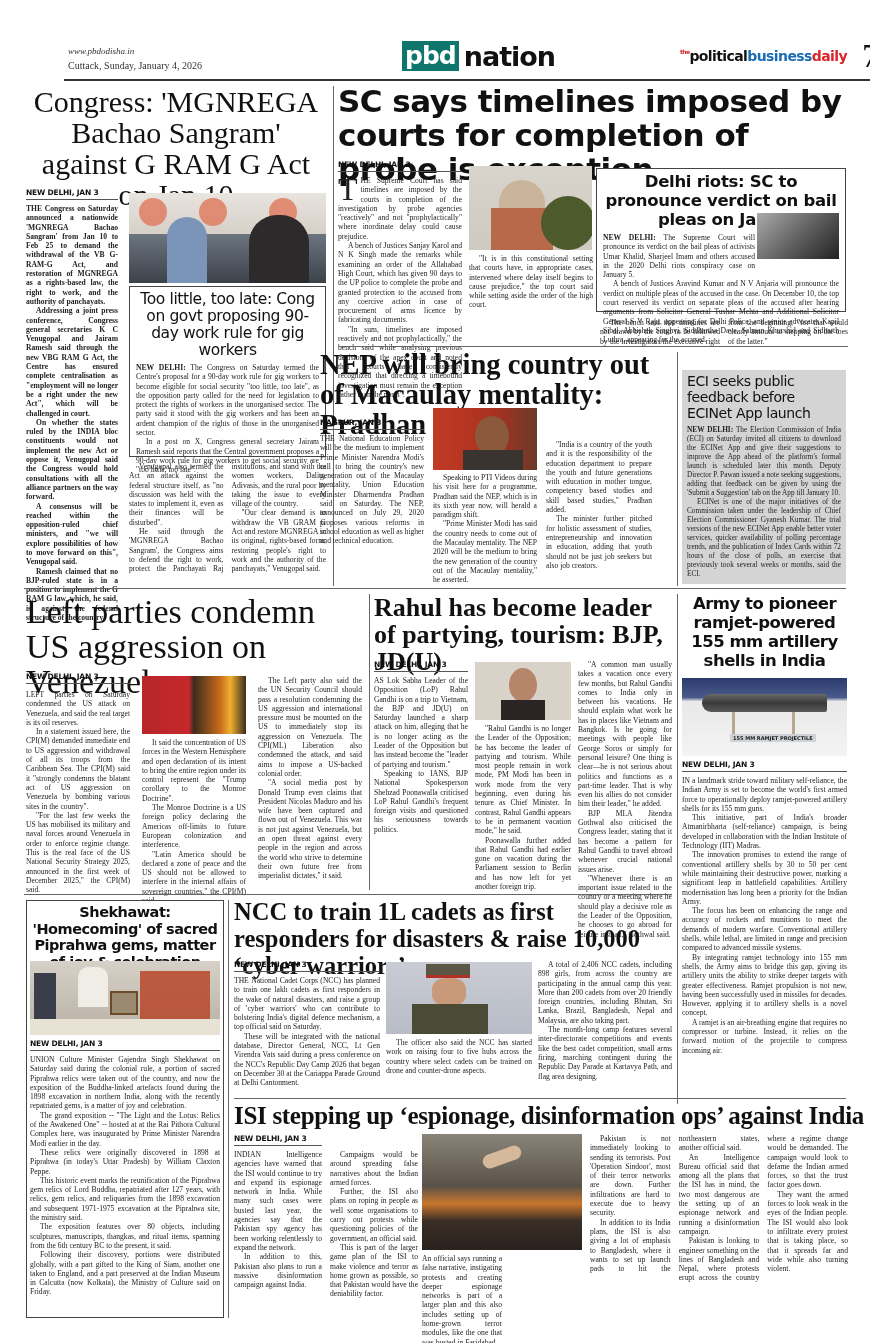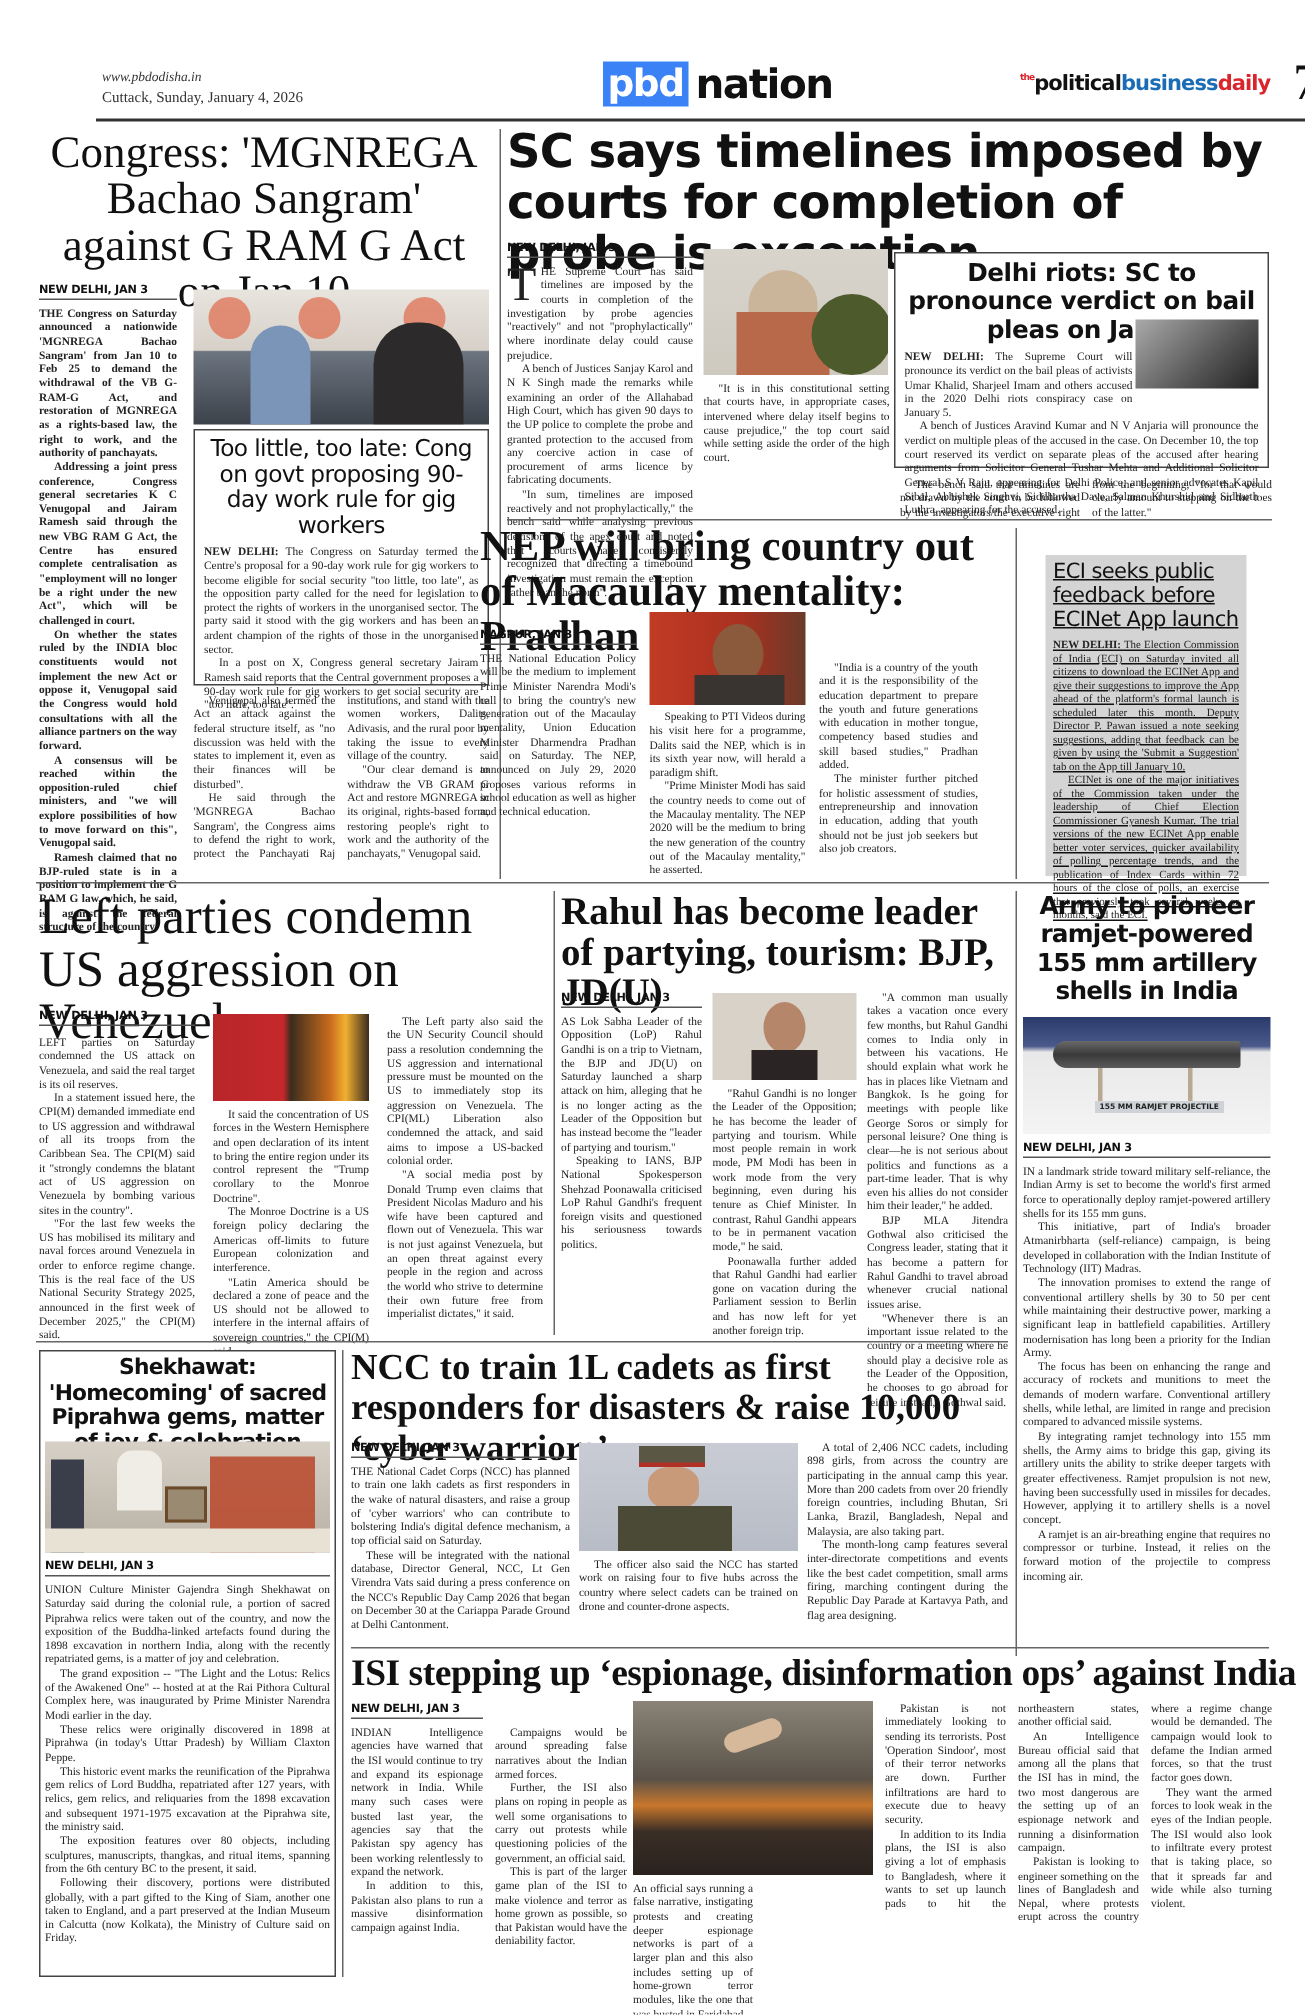--- a/index.html
+++ b/index.html
@@ -19,21 +19,21 @@
 .dropcap{float:left;font-size:32px;line-height:26px;margin-right:3px;font-family:"Liberation Serif",serif}
 .kicker{font-weight:bold}
 </style>
 </head>
 <body>
 
 <div class="abs" style="left:0;top:0;width:870px;height:80px;margin-left:40px;">
   <div class="abs" style="left:28px;top:46px;font-size:9px;font-style:italic;color:#333;">www.pbdodisha.in</div>
   <div class="abs" style="left:28px;top:60px;font-size:10px;color:#333;">Cuttack, Sunday, January 4, 2026</div>
   <div class="abs" style="left:362px;top:40px;height:32px;display:flex;align-items:center;">
-    <span style="background:#3b82f6;color:#fff;font-family:'DejaVu Sans',sans-serif;font-weight:bold;font-size:25px;padding:0 3px;line-height:30px;letter-spacing:-1px;">pbd</span>
+    <span style="background:#0f766e;color:#fff;font-family:'DejaVu Sans',sans-serif;font-weight:bold;font-size:25px;padding:0 3px;line-height:30px;letter-spacing:-1px;">pbd</span>
     <span style="font-family:'DejaVu Sans',sans-serif;font-weight:bold;font-size:27px;margin-left:5px;color:#111;letter-spacing:-1px;">nation</span>
   </div>
   <div class="abs" style="left:640px;top:48px;font-family:'DejaVu Sans',sans-serif;font-weight:bold;font-size:14px;letter-spacing:-0.6px;">
     <span style="font-size:6px;color:#d9252b;vertical-align:top;">the</span><span style="color:#111;">political</span><span style="color:#1a6db5;">business</span><span style="color:#d9252b;">daily</span>
   </div>
   <div class="abs" style="left:822px;top:36px;font-size:34px;font-family:'Liberation Serif',serif;line-height:40px;">7</div>
   <div class="rule" style="left:24px;top:79px;width:822px;height:2px;background:#333;"></div>
 </div>
 
 <div class="abs" style="left:26px;top:86px;width:305px;height:500px;">
@@ -102,31 +102,31 @@
   <h1 class="hl-serif" style="font-size:28.5px;line-height:30px;font-weight:bold;">NEP will bring country out of Macaulay mentality: Pradhan</h1>
   <div class="abs dateline" style="left:0;top:68px;width:104px;">NAGPUR, JAN 3</div>
   <div class="abs body" style="left:0;top:84px;width:104px;">
     <p class="first">THE National Education Policy will be the medium to implement Prime Minister Narendra Modi's call to bring the country's new generation out of the Macaulay mentality, Union Education Minister Dharmendra Pradhan said on Saturday. The NEP, announced on July 29, 2020 proposes various reforms in school education as well as higher and technical education.</p>
   </div>
   <div class="photo" style="left:113px;top:58px;width:104px;height:62px;background:linear-gradient(90deg,#c23b24 0%,#a83020 60%,#6a3b2a 100%);">
     <div class="abs" style="left:42px;top:8px;width:34px;height:40px;border-radius:50%;background:#8b5a3c;"></div>
     <div class="abs" style="left:30px;top:42px;width:60px;height:20px;background:#3a3430;"></div>
   </div>
   <div class="abs body" style="left:113px;top:123px;width:104px;">
-    <p>Speaking to PTI Videos during his visit here for a programme, Dalits said the NEP, which is in its sixth year now, will herald a paradigm shift.</p>
+    <p>Speaking to PTI Videos during his visit here for a programme, Pradhan said the NEP, which is in its sixth year now, will herald a paradigm shift.</p>
     <p>"Prime Minister Modi has said the country needs to come out of the Macaulay mentality. The NEP 2020 will be the medium to bring the new generation of the country out of the Macaulay mentality," he asserted.</p>
   </div>
   <div class="abs body" style="left:226px;top:90px;width:106px;">
     <p>"India is a country of the youth and it is the responsibility of the education department to prepare the youth and future generations with education in mother tongue, competency based studies and skill based studies," Pradhan added.</p>
     <p>The minister further pitched for holistic assessment of studies, entrepreneurship and innovation in education, adding that youth should not be just job seekers but also job creators.</p>
   </div>
 </div>
 <div class="rule" style="left:677px;top:352px;width:1px;height:234px;"></div>
 
-<div class="abs" style="left:697px;top:370px;width:134px;height:214px;background:#d4d4d4;padding:3px 5px;text-decoration:underline;">
+<div class="abs" style="left:682px;top:370px;width:164px;height:214px;background:#d4d4d4;padding:3px 5px;">
   <h2 class="hl-sans-n" style="font-size:14px;line-height:16px;">ECI seeks public feedback before ECINet App launch</h2>
   <div class="body" style="margin-top:4px;font-size:7.3px;line-height:9px;">
     <p class="first"><span class="kicker">NEW DELHI:</span> <span>The Election Commission of India (ECI) on Saturday invited all citizens to download the ECINet App and give their suggestions to improve the App ahead of the platform's formal launch is scheduled later this month. Deputy Director P. Pawan issued a note seeking suggestions, adding that feedback can be given by using the 'Submit a Suggestion' tab on the App till January 10.</span></p>
     <p>ECINet is one of the major initiatives of the Commission taken under the leadership of Chief Election Commissioner Gyanesh Kumar. The trial versions of the new ECINet App enable better voter services, quicker availability of polling percentage trends, and the publication of Index Cards within 72 hours of the close of polls, an exercise that previously took several weeks or months, said the ECI.</p>
   </div>
 </div>
 
 <div class="rule" style="left:24px;top:588px;width:822px;height:1px;"></div>
 
 <div class="abs" style="left:26px;top:594px;width:340px;height:300px;">

